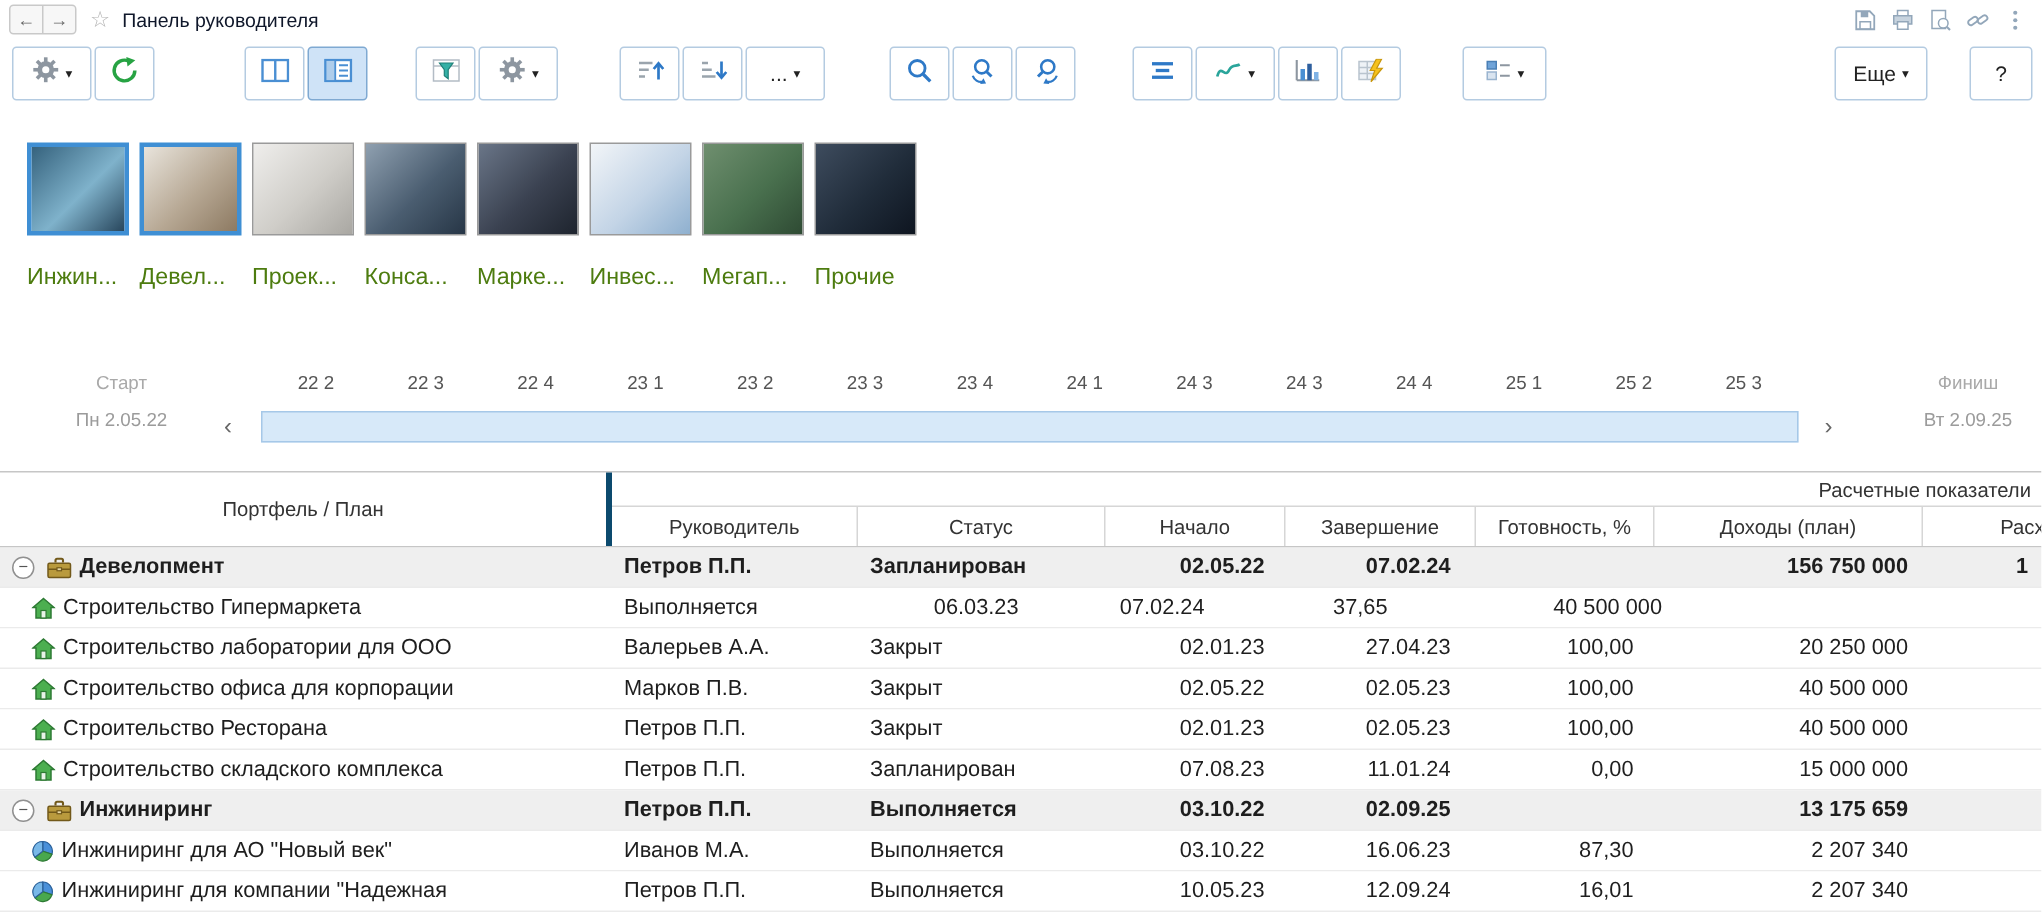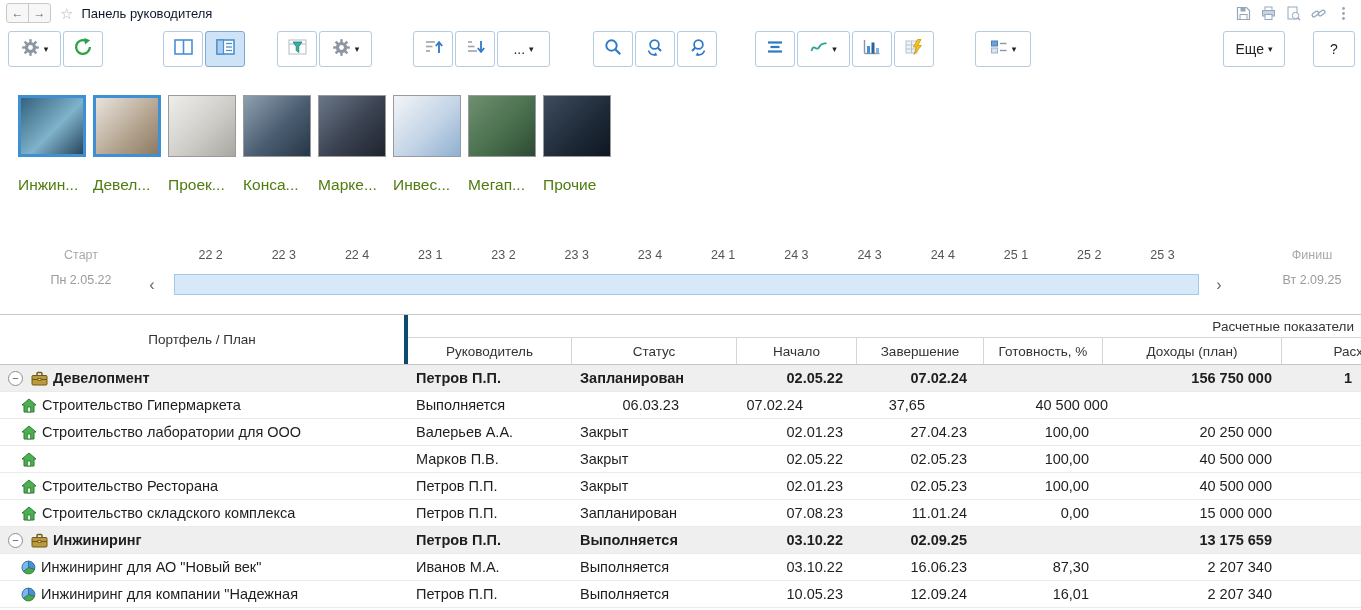--- a/index.html
+++ b/index.html
@@ -465,20 +465,21 @@
           <div class="cell c-exp"></div>
         </div>
         <div class="trow">
           <div class="cell c-name">
             <span class="row-icon">
               <svg width="16" height="15" viewBox="0 0 16 15">
                 <path d="M8 1 L15 7 H13 V14 H3 V7 H1 Z" fill="#4caf50" stroke="#2d7a33"></path>
                 <rect x="6.3" y="9" width="3.4" height="5" fill="#e8f3e8" stroke="#2d7a33" stroke-width="0.8"></rect>
               </svg>
             </span>
+            <span>Строительство офиса для корпорации</span>
           </div>
           <div class="cell c-manager">Марков П.В.</div>
           <div class="cell c-status">Закрыт</div>
           <div class="cell c-start">02.05.22</div>
           <div class="cell c-end">02.05.23</div>
           <div class="cell c-ready">100,00</div>
           <div class="cell c-income">40 500 000</div>
           <div class="cell c-exp"></div>
         </div>
         <div class="trow">

